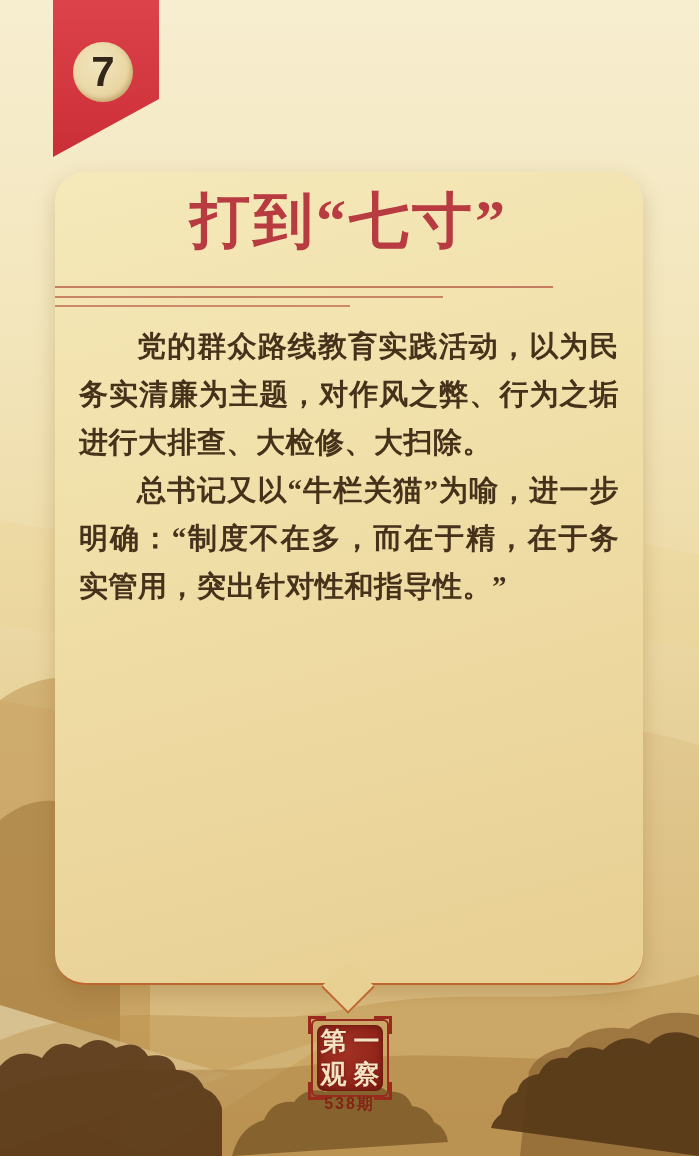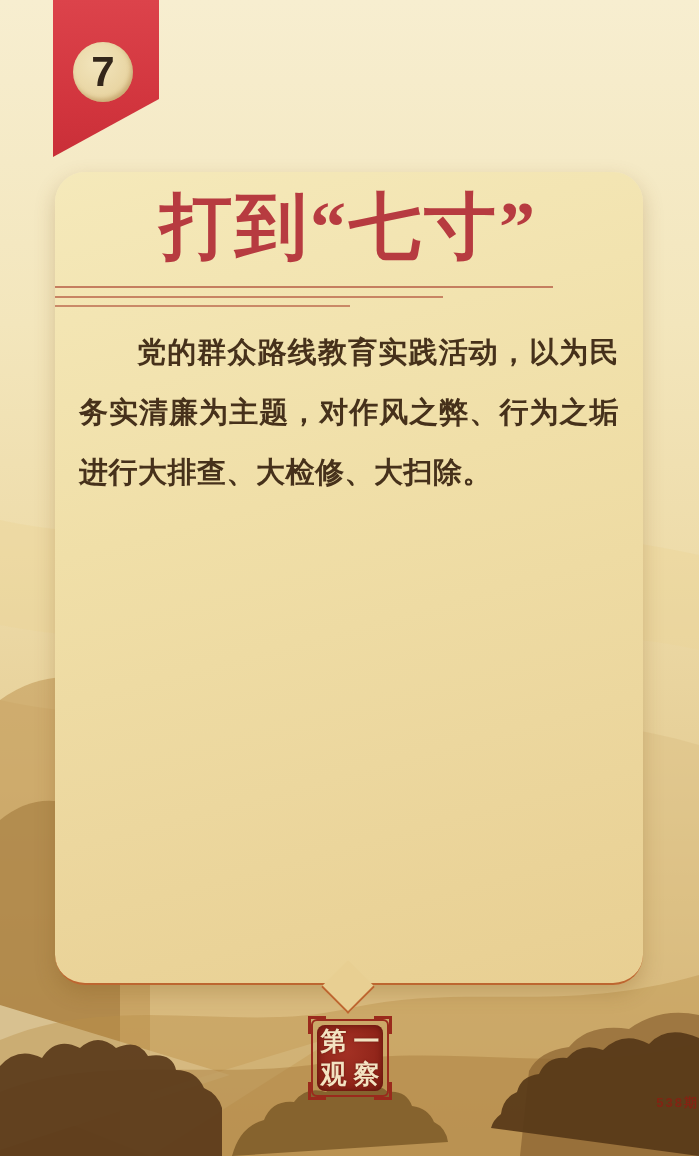--- a/index.html
+++ b/index.html
@@ -40,33 +40,33 @@
     box-sizing:border-box;
   }
   .card-tail{
     position:absolute;left:329px;top:968px;width:38px;height:38px;z-index:5;
     background:#e8cf92;
     border-right:2px solid #bd6630;border-bottom:2px solid #bd6630;
     transform:rotate(45deg);box-sizing:border-box;
   }
   .card-title{
     position:absolute;left:0;top:16px;width:100%;margin:0;
-    text-align:center;font-size:72px;font-weight:bold;color:#b73b40;
+    text-align:center;font-size:60px;font-weight:bold;color:#b73b40;
     letter-spacing:3px;line-height:1.1;
   }
   .rule{position:absolute;left:0;height:2px;background:#c57e5f;}
   .rule.r1{top:114px;width:498px;}
   .rule.r2{top:124px;width:388px;opacity:.95;}
   .rule.r3{top:133px;width:295px;opacity:.9;}
   .card-body{
     position:absolute;left:24px;top:150px;width:540px;
   }
   .card-body p{
     margin:0;text-indent:2em;text-align:justify;
-    font-size:29px;line-height:60px;font-weight:600;
+    font-size:29px;line-height:48px;font-weight:600;
     color:#46311b;letter-spacing:.5px;
   }
   
   .seal{
     position:absolute;left:311px;top:1019px;width:78px;height:78px;z-index:6;
     border:2px solid #9a2a1c;border-radius:6px;box-sizing:border-box;
   }
   .seal-corner{position:absolute;width:15px;height:15px;z-index:7;}
   .seal-corner.tl{left:-5px;top:-5px;border-left:3px solid #9a2a1c;border-top:3px solid #9a2a1c;}
   .seal-corner.tr{right:-5px;top:-5px;border-right:3px solid #9a2a1c;border-top:3px solid #9a2a1c;}
@@ -79,21 +79,21 @@
     display:grid;grid-template-columns:1fr 1fr;grid-template-rows:1fr 1fr;
     align-items:center;justify-items:center;
     box-shadow:inset 0 0 6px rgba(60,10,5,.6);
   }
   .seal-char{
     font-size:26px;font-weight:bold;color:#f3e3c2;line-height:1;
     text-shadow:0 0 2px rgba(90,20,10,.8);
   }
   .issue{
     position:absolute;left:0;top:1094px;width:699px;z-index:6;
-    text-align:right;font-size:13px;font-weight:bold;color:#822413;
+    text-align:center;font-size:16px;font-weight:bold;color:#822413;
     letter-spacing:2px;
     font-family:"Liberation Sans","DejaVu Sans",sans-serif;
   }
 </style>
 </head>
 <body>
 
 <div class="stage">
 
   <svg class="bg-art" viewBox="0 0 699 1156" preserveAspectRatio="none">
@@ -123,20 +123,21 @@
     </div>
   </div>
 
   <div class="card">
     <h1 class="card-title">打到“七寸”</h1>
     <div class="rule r1"></div>
     <div class="rule r2"></div>
     <div class="rule r3"></div>
     <div class="card-body">
       <p>党的群众路线教育实践活动，以为民务实清廉为主题，对作风之弊、行为之垢进行大排查、大检修、大扫除。</p>
+      <p>总书记又以“牛栏关猫”为喻，进一步明确：“制度不在多，而在于精，在于务实管用，突出针对性和指导性。”</p>
     </div>
   </div>
   <div class="card-tail"></div>
 
   <div class="seal">
     <div class="seal-corner tl"></div>
     <div class="seal-corner tr"></div>
     <div class="seal-corner bl"></div>
     <div class="seal-corner br"></div>
     <div class="seal-inner">

